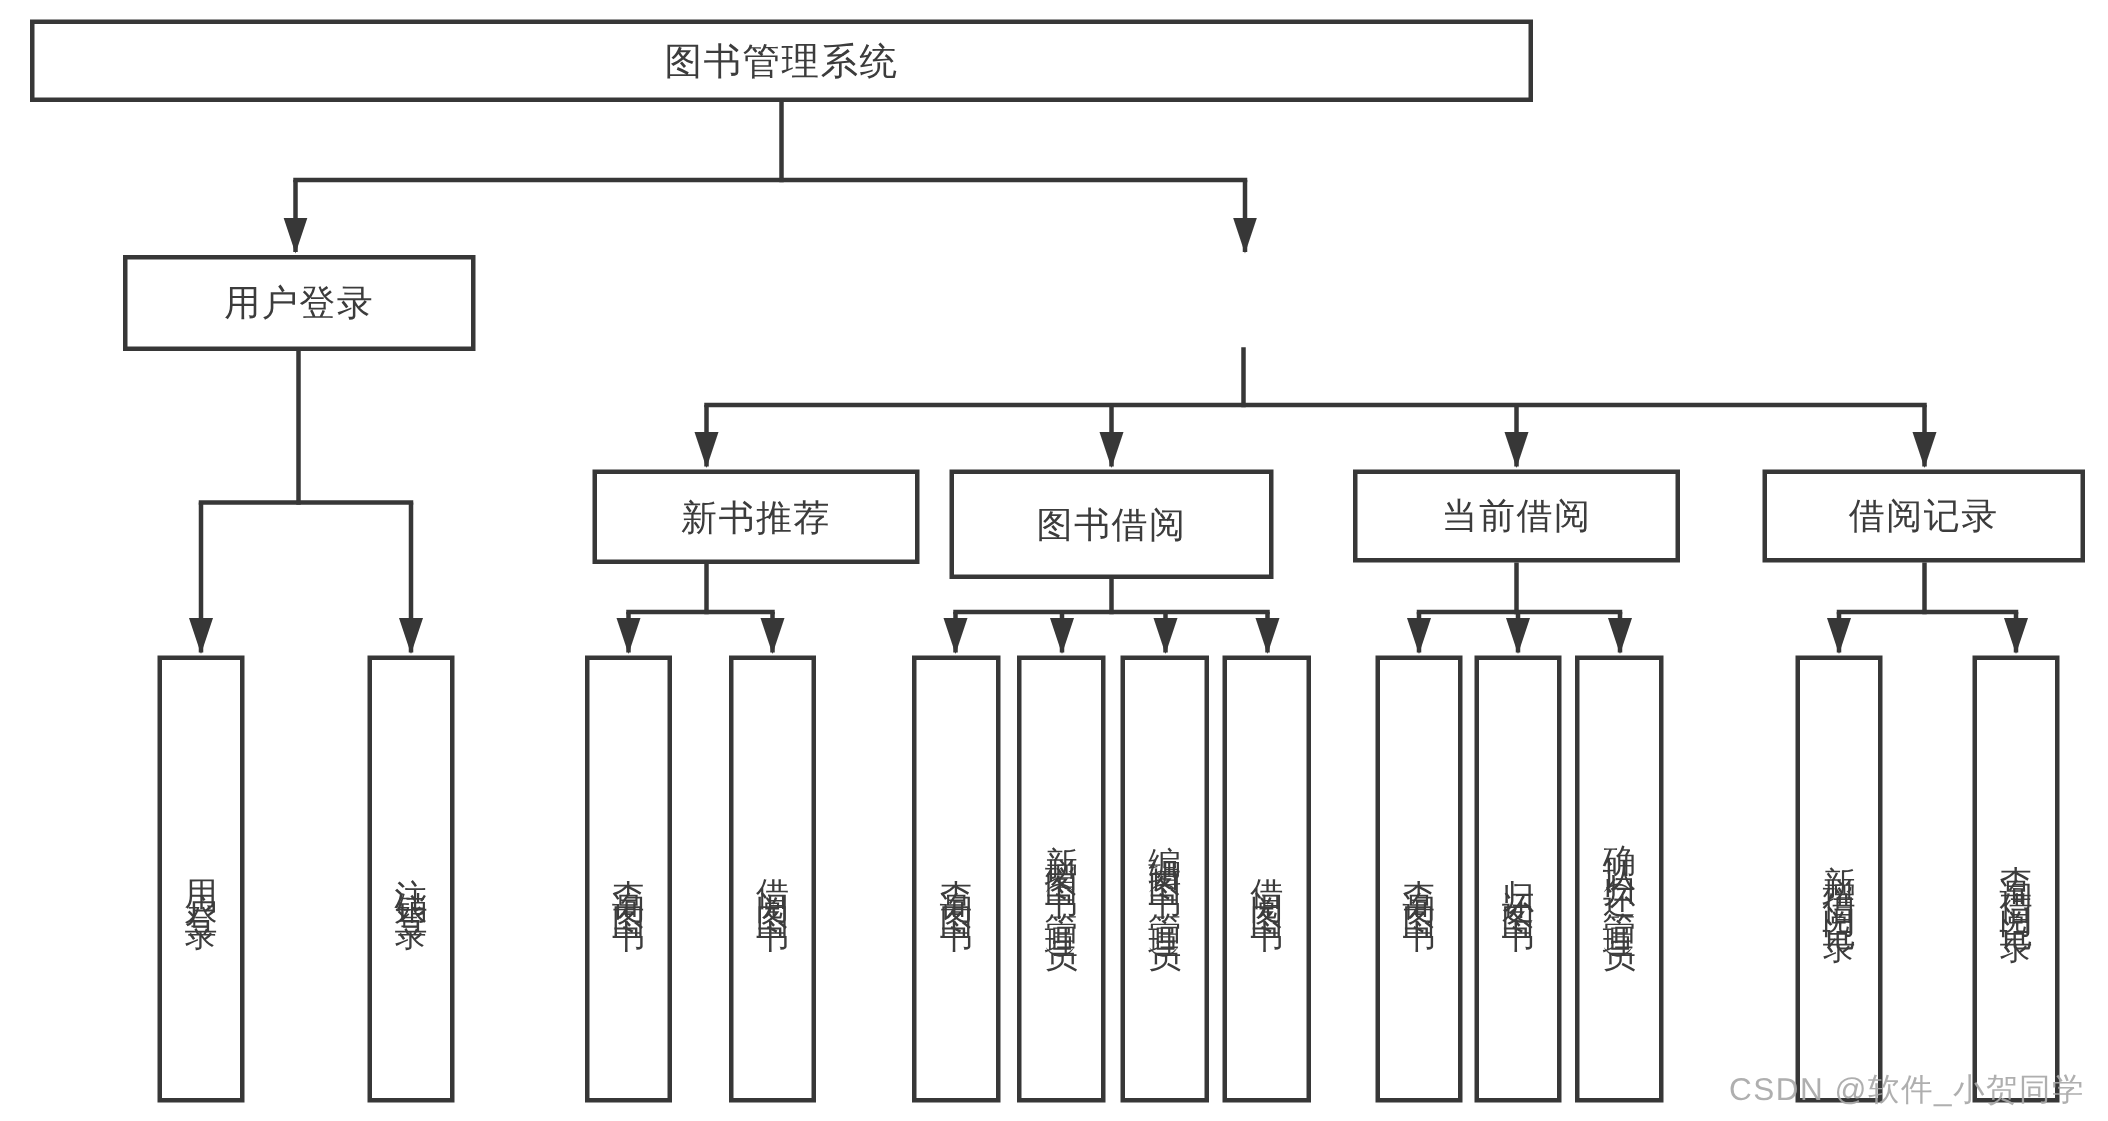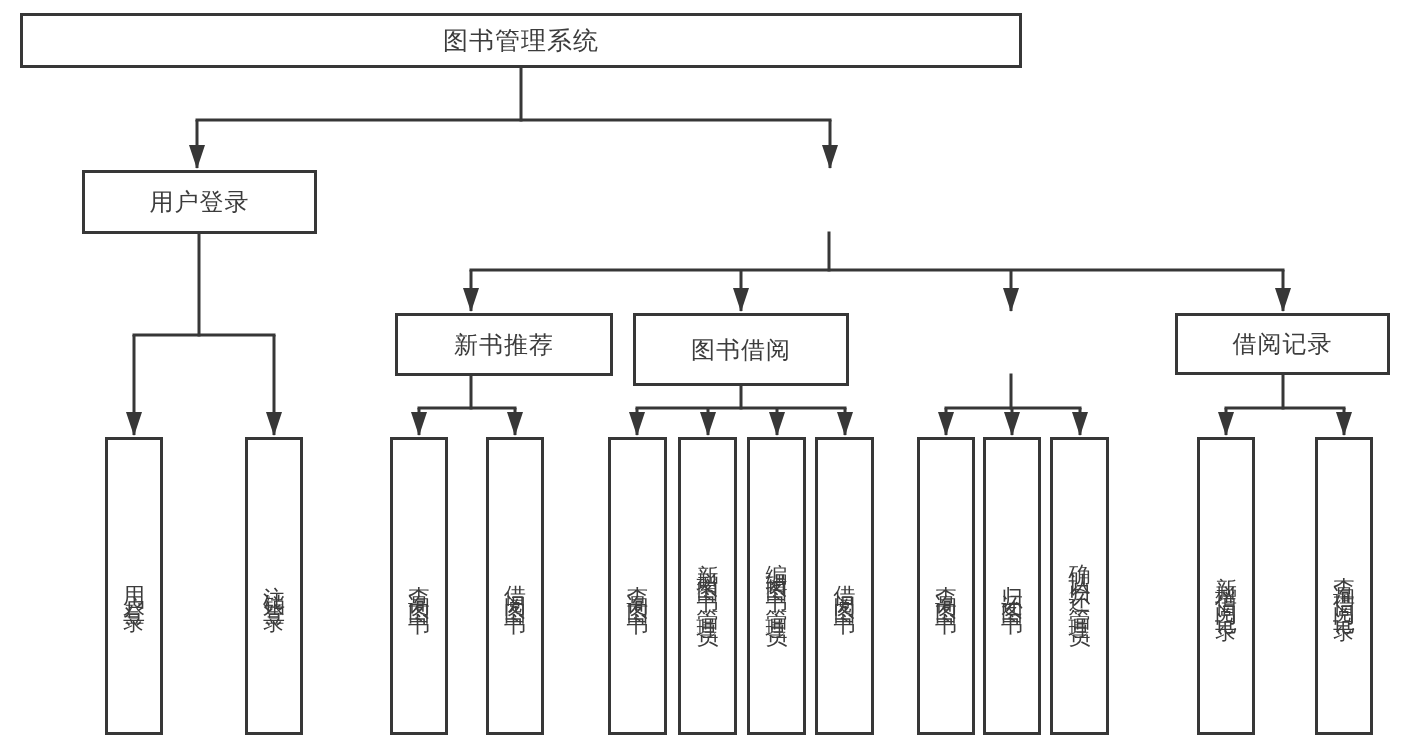--- a/index.html
+++ b/index.html
@@ -116,20 +116,21 @@
       <path d="M1344,408 V435" marker-end="url(#ah)"></path>
     </g>
   </svg>
 
   <div class="node node-h node-root" style="left:20px; top:13px; width:1002px; height:55px;">图书管理系统</div>
 
   <div class="node node-h" style="left:82px; top:170px; width:235px; height:64px;">用户登录</div>
 
   <div class="node node-h" style="left:362px; top:313px; width:218px; height:63px;margin-left:33px;">新书推荐</div>
   <div class="node node-h" style="left:633px; top:313px; width:216px; height:73px;">图书借阅</div>
+  <div class="node node-h" style="left:902px; top:313px; width:218px; height:62px;">当前借阅</div>
   <div class="node node-h" style="left:1175px; top:313px; width:215px; height:62px;">借阅记录</div>
 
   <div class="node node-v" style="left:105px; top:437px; width:58px; height:298px;">
     <span class="vtext">用户登录</span>
   </div>
   <div class="node node-v" style="left:245px; top:437px; width:58px; height:298px;">
     <span class="vtext">注销登录</span>
   </div>
 
   <div class="node node-v" style="left:390px; top:437px; width:58px; height:298px;">
@@ -162,14 +163,15 @@
     <span class="vtext">确认归还（管理员）</span>
   </div>
 
   <div class="node node-v" style="left:1197px; top:437px; width:58px; height:298px;">
     <span class="vtext">新增借阅记录</span>
   </div>
   <div class="node node-v" style="left:1315px; top:437px; width:58px; height:298px;">
     <span class="vtext">查询借阅记录</span>
   </div>
 
+  <div class="watermark">CSDN @软件_小贺同学</div>
 
 </div>
 
 </body></html>

